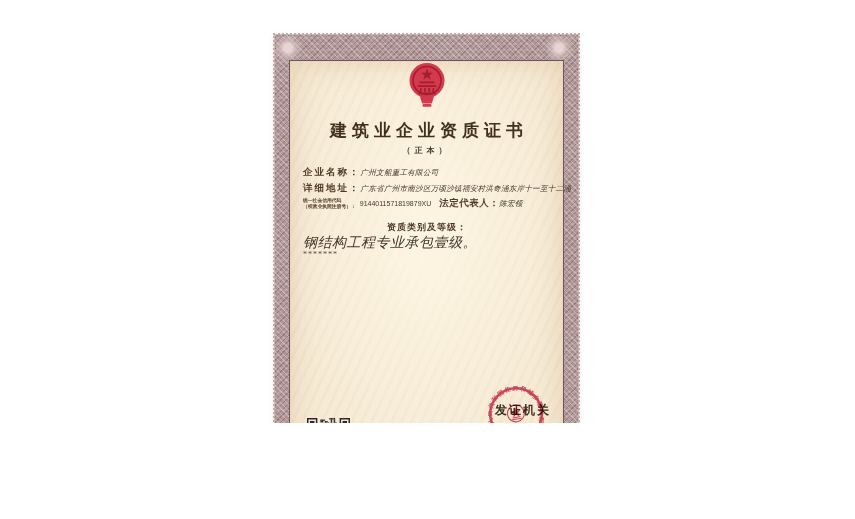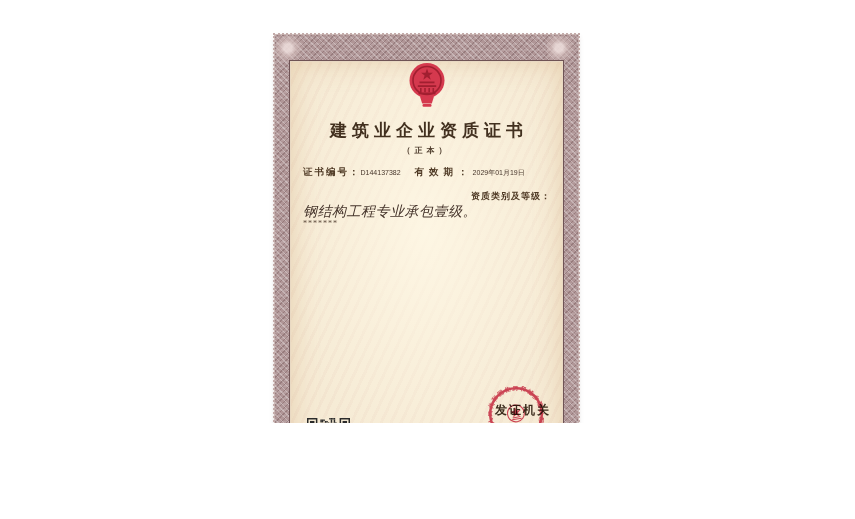--- a/index.html
+++ b/index.html
@@ -33,21 +33,21 @@
   
   .fields{margin:9px 12px 0 13px;text-align:left;}
   .frow{display:flex;align-items:baseline;line-height:14.5px;white-space:nowrap;}
   .flabel{font-weight:700;font-size:9.5px;letter-spacing:2px;color:#4f3a25;flex:0 0 auto;}
   .flabel.tight{letter-spacing:0.5px;}
   .flabel.wide{letter-spacing:5px;}
   .fvalue{font-style:italic;font-size:7.5px;letter-spacing:0.3px;color:#46352a;}
   .fvalue.code{font-style:normal;font-family:"Liberation Sans","DejaVu Sans",sans-serif;font-size:7px;letter-spacing:0;}
   .minilabel{flex:0 0 auto;font-weight:700;color:#4f3a25;font-size:4.8px;line-height:1.2;align-self:center;}
   .gap8{margin-left:8px}.gap14{margin-left:14px}.gap4{margin-left:4px}
-  .qual-heading{margin:9px 12px 0 13px;text-align:right;font-weight:700;font-size:9px;letter-spacing:1px;color:#4f3a25;line-height:13px;}
+  .qual-heading{margin:9px 12px 0 13px;text-align:center;font-weight:700;font-size:9px;letter-spacing:1px;color:#4f3a25;line-height:13px;}
   .qual-item{margin:2px 12px 0 13px;text-align:left;font-style:italic;font-size:14px;letter-spacing:0.5px;color:#44332a;line-height:13px;}
   .qual-filler{margin:1px 12px 0 13px;text-align:left;font-size:8px;letter-spacing:1px;color:#5c4a3c;line-height:9px;}
   
   .qr{position:absolute;left:17px;top:357px;width:43px;height:43px;}
   .issue-label{position:absolute;left:165px;top:341px;font-weight:700;font-size:12px;letter-spacing:2px;color:#3c2c1d;margin-left:40px;}
   .issue-date{position:absolute;left:194px;top:367px;font-weight:700;font-size:9.5px;letter-spacing:0.5px;color:#2e2317;z-index:2;}
   .ministry{position:absolute;left:148px;top:387px;width:132px;text-align:right;font-weight:700;
             font-size:7px;letter-spacing:0.5px;color:#3c2c1d;}
   .seal{position:absolute;left:198px;top:325px;width:56px;height:56px;z-index:5;mix-blend-mode:multiply;opacity:.92;}
   
@@ -86,24 +86,35 @@
           <rect x="25.5" y="27" width="1.6" height="4.2"></rect>
           <rect x="11.5" y="31.5" width="17" height="1.8"></rect>
         </g>
       </svg>
 
       <div class="title">建筑业企业资质证书</div>
       <div class="subtitle">（正本）</div>
 
       <div class="fields">
         <div class="frow">
-          <span class="flabel">证书编号：</span>
-          <span class="fvalue code">D144137382</span>
-          <span class="flabel wide gap14">有效期：</span>
-          <span class="fvalue code">2029年01月19日</span>
+          <span class="flabel">企业名称：</span>
+          <span class="fvalue">广州文船重工有限公司</span>
+        </div>
+        <div class="frow">
+          <span class="flabel">详细地址：</span>
+          <span class="fvalue">广东省广州市南沙区万顷沙镇福安村洪奇涌东岸十一至十二涌</span>
+        </div>
+        <div class="frow">
+          <span class="minilabel">
+            <div>统一社会信用代码</div>
+            <div>（或营业执照注册号）：</div>
+          </span>
+          <span class="fvalue code gap4">9144011571819879XU</span>
+          <span class="flabel tight gap8">法定代表人：</span>
+          <span class="fvalue">陈宏领</span>
         </div>
       </div>
 
       <div class="qual-heading">资质类别及等级：</div>
       <div class="qual-item">钢结构工程专业承包壹级。</div>
       <div class="qual-filler">*******</div>
 
       <svg class="qr" viewBox="0 0 29 29">
         <rect x="0" y="0" width="29" height="29" fill="#f6ebd5"></rect>
         <g fill="#2b2b2b">

